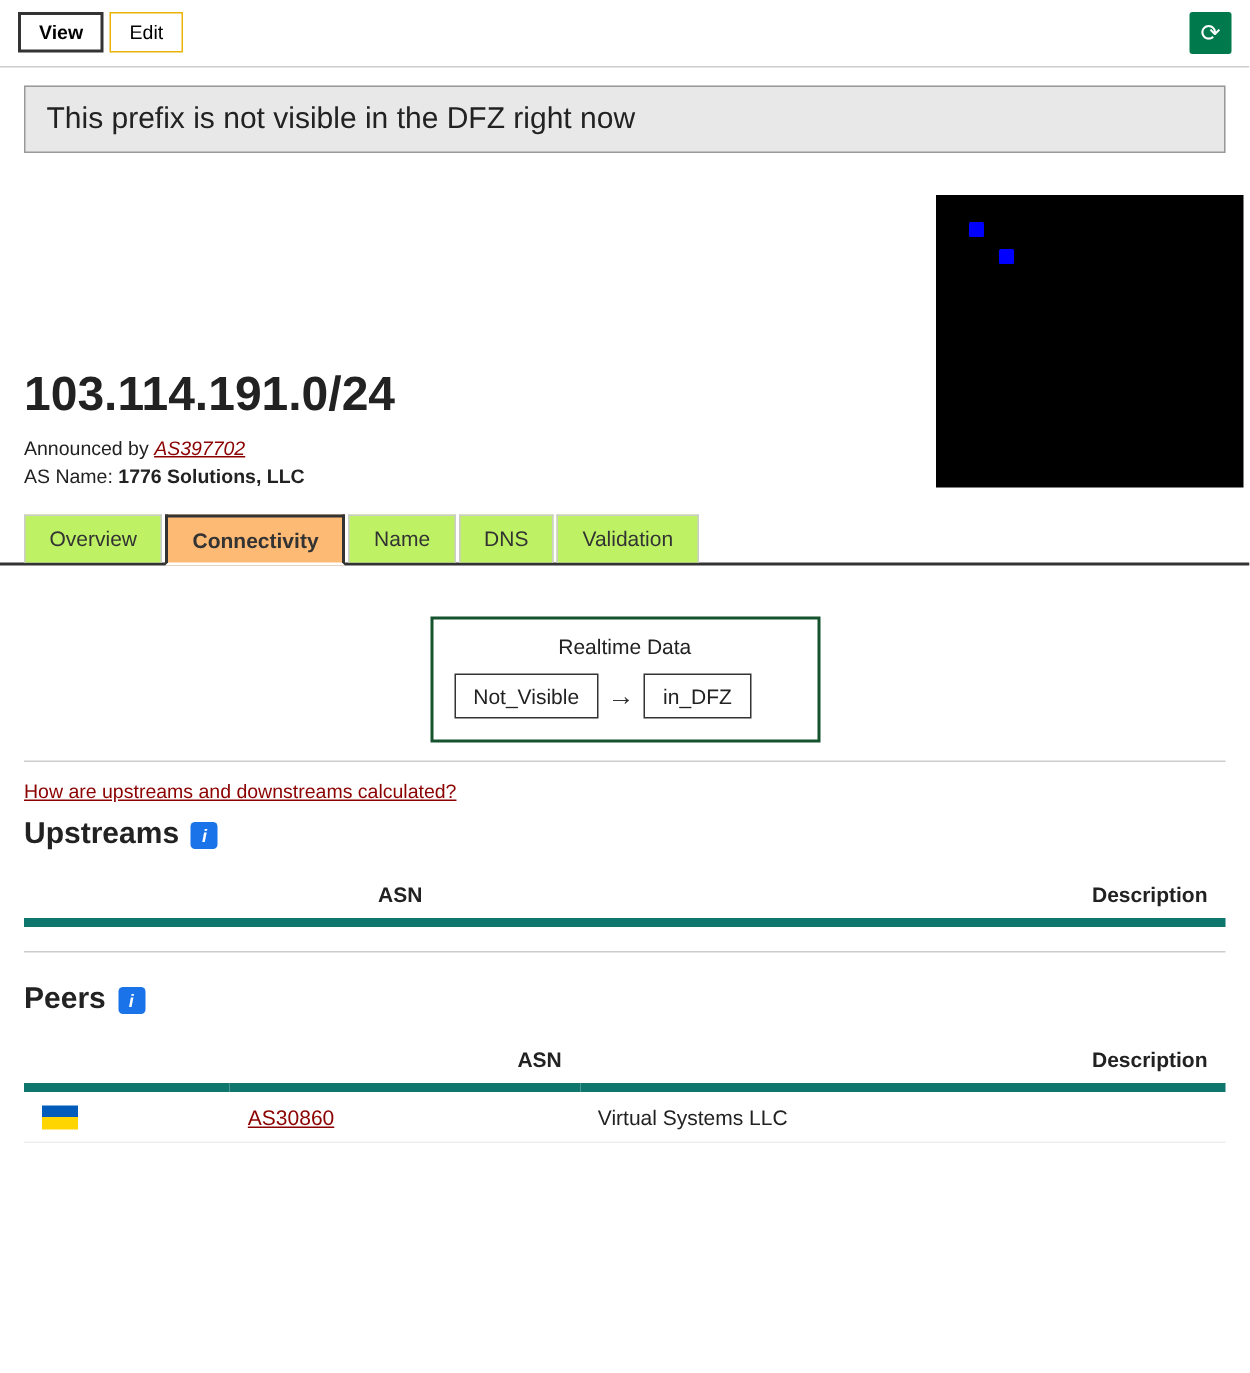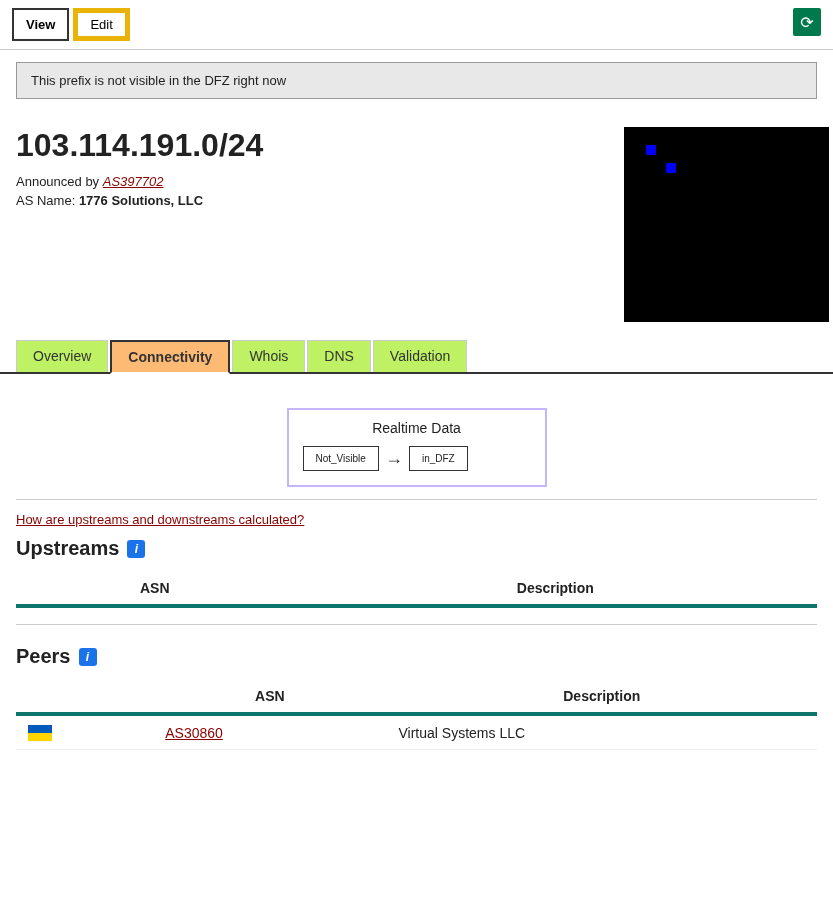--- a/index.html
+++ b/index.html
@@ -8,47 +8,48 @@
     .top-bar {
       display: flex;
       align-items: flex-start;
       justify-content: space-between;
       padding: 8px 12px;
       border-bottom: 1px solid #ccc;
     }
     .top-bar-left { display: flex; gap: 4px; }
     .tab-btn {
       padding: 4px 12px;
-      border: 5px solid #eab308;
+      border: 1px solid #eab308;
       background: #fff;
       cursor: pointer;
       font-size: 13px;
     }
     .tab-btn.active { font-weight: bold; border: 2px solid #333; }
 
     .sync-icon {
       width: 28px; height: 28px;
       background: #007a4d;
       display: flex; align-items: center; justify-content: center;
       color: white; font-size: 16px; border-radius: 2px;
     }
 
     .alert-banner {
       margin: 12px 16px;
       padding: 10px 14px;
       background: #e8e8e8;
       border: 1px solid #999;
-      font-size: 13px;
+      font-size: 20px;
       color: #222;
     }
 
     .prefix-section {
       display: flex;
       padding: 16px 4px 0 16px;
       gap: 20px;
+      align-items: flex-end;
     }
     .prefix-info { flex: 1; }
     .prefix-title {
       font-size: 32px;
       font-weight: bold;
       margin-bottom: 10px;
     }
     .announced-by { font-size: 13px; margin-bottom: 4px; }
     .announced-by a { color: #8b0000; text-decoration: underline; font-style: italic; }
     .as-name { font-size: 13px; }
@@ -99,39 +100,39 @@
     }
 
     .realtime-diagram {
       display: flex;
       flex-direction: column;
       align-items: center;
       margin: 10px auto;
       width: 260px;
     }
     .realtime-outer {
-      border: 2px solid #c4b5fd;
+      border: 2px solid #14532d;
       padding: 10px 14px 14px 14px;
       width: 260px;
     }
     .realtime-label {
       text-align: center;
       font-size: 14px;
       margin-bottom: 10px;
       color: #222;
     }
     .realtime-inner {
       display: flex;
       align-items: center;
       gap: 6px;
     }
     .state-box {
       border: 1px solid #333;
       padding: 6px 12px;
-      font-size: 10px;
+      font-size: 14px;
       background: #fff;
     }
     .arrow {
       font-size: 18px;
       color: #333;
     }
 
     .divider { border: none; border-top: 1px solid #ccc; margin: 12px 0; }
 
     .upstreams-link {
@@ -164,25 +165,25 @@
       font-size: 12px;
       font-weight: bold;
       font-style: italic;
     }
 
     .data-table {
       width: 100%;
       border-collapse: collapse;
     }
     .data-table th {
-      text-align: center;
+      text-align: right;
       padding: 8px 12px;
       font-weight: bold;
       font-size: 14px;
-      border-bottom: 4px solid #0f766e;
+      border-bottom: 6px solid #0f766e;
     }
     .data-table td {
       padding: 8px 12px;
       font-size: 14px;
       border-bottom: 1px solid #eee;
     }
     .data-table td a { color: #8b0000; text-decoration: underline; }
 
     .flag {
       display: inline-block;
@@ -230,21 +231,21 @@
 </div>
 
 <div class="nav-tabs">
   <div class="nav-tab">
     <span>Overview</span>
   </div>
   <div class="nav-tab active">
     <span>Connectivity</span>
   </div>
   <div class="nav-tab">
-    <span>Whois</span>
+    <span>Name</span>
   </div>
   <div class="nav-tab">
     <span>DNS</span>
   </div>
   <div class="nav-tab">
     <span>Validation</span>
   </div>
 </div>
 
 <div class="content-area">

